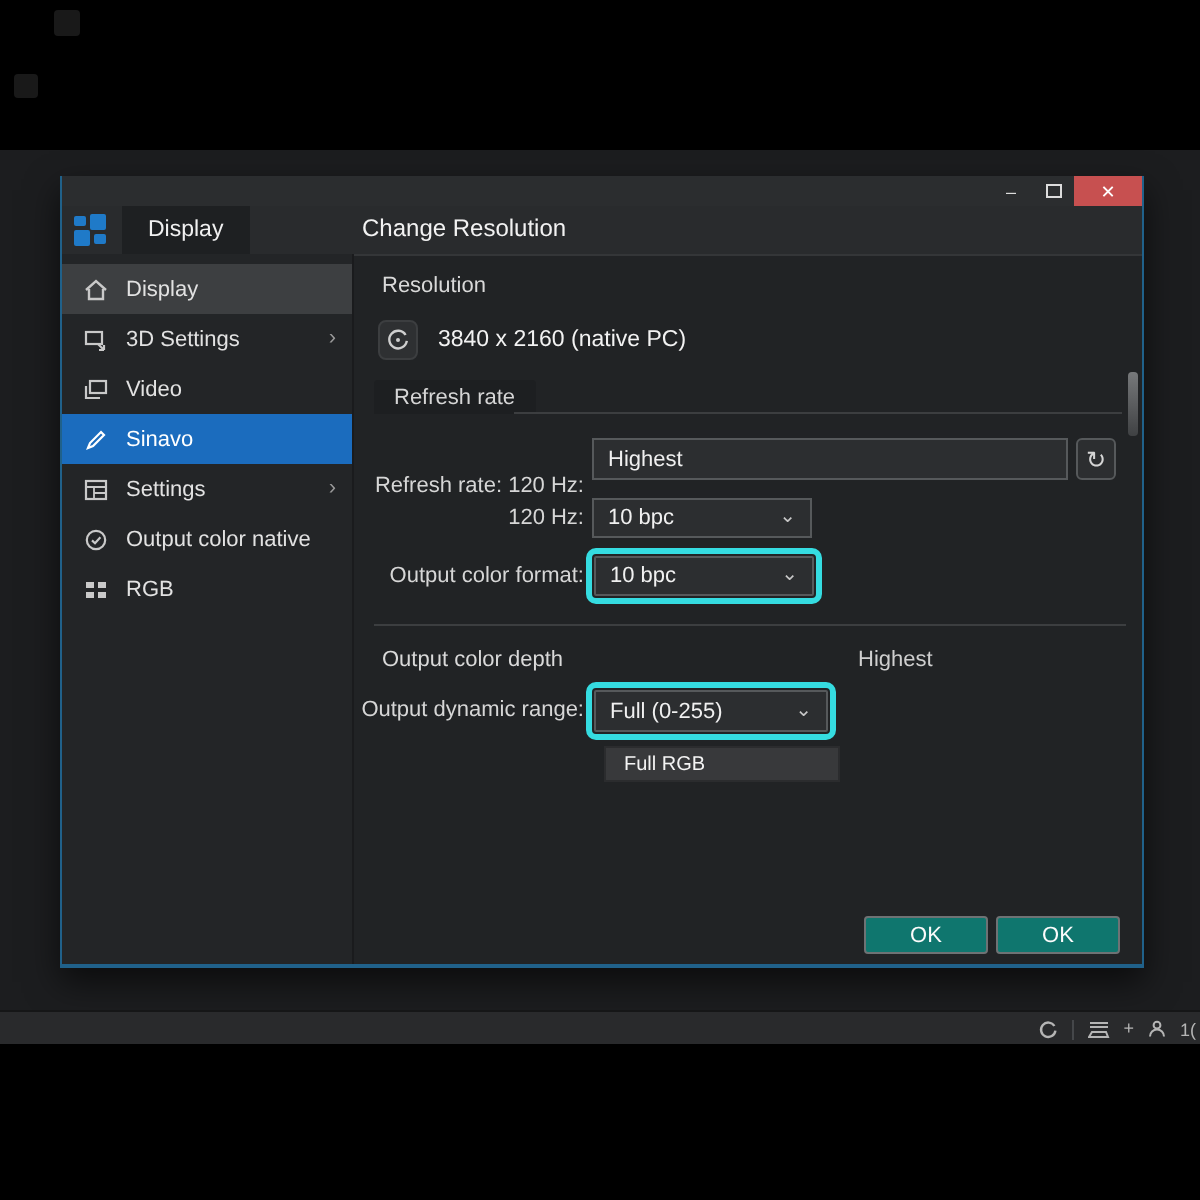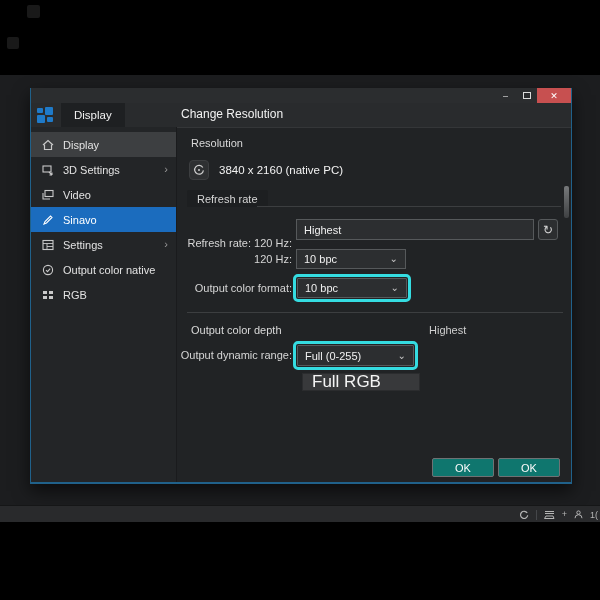--- a/index.html
+++ b/index.html
@@ -53,21 +53,21 @@
   .res-icon{width:20px;height:20px;background:#2e3032;border:1px solid #3c3e40;border-radius:4px;display:flex;align-items:center;justify-content:center;color:#cfcfcf;}
   .res-text{margin-left:10px;color:#f2f2f2;font-size:11.5px;}
   .section-chip{position:absolute;left:10px;top:62px;height:17px;padding:0 10px;background:#1d1f21;color:#d5d5d5;font-size:11px;display:flex;align-items:center;border-radius:2px 2px 0 0;}
   .chip-rule{position:absolute;left:80px;right:10px;top:78px;height:1px;background:#3c3e40;}
   .form-label{position:absolute;width:115px;text-align:right;color:#d6d6d6;font-size:11px;}
   .combo{position:absolute;background:#2c2e30;border:1px solid #56595b;color:#f0f0f0;font-size:11px;display:flex;align-items:center;padding:0 7px;}
   .combo .chevd{margin-left:auto;color:#c8c8c8;font-size:10px;line-height:6px;}
   .hl{outline:3px solid #35dce1;outline-offset:1px;border-radius:1px;}
   .refresh-btn{position:absolute;left:361px;top:91px;width:20px;height:21px;background:#2c2e30;border:1px solid #56595b;border-radius:3px;display:flex;align-items:center;justify-content:center;color:#d5d5d5;font-size:12px;}
   .divider{position:absolute;left:10px;right:8px;top:184px;height:1px;background:#3c3e40;}
-  .fullrgb{position:absolute;left:125px;top:245px;width:118px;height:18px;background:#38393b;border:1px solid #2b2c2e;color:#f4f4f4;font-size:17px;display:flex;align-items:center;padding-left:9px;}
+  .fullrgb{position:absolute;left:125px;top:245px;width:118px;height:18px;background:#38393b;border:1px solid #2b2c2e;color:#f4f4f4;font-size:10px;display:flex;align-items:center;padding-left:9px;}
   .okbtn{position:absolute;top:330px;width:62px;height:19px;background:#0f766e;border:1px solid #6e7274;border-radius:2px;color:#fbfbfb;font-size:11px;display:flex;align-items:center;justify-content:center;}
   .ok1{right:77px;} .ok2{right:11px;}
   .scroll-thumb{position:absolute;right:2px;top:58px;width:5px;height:32px;background:linear-gradient(#77797b,#3f4143);border-radius:2px;}
 </style>
 </head>
 <body>
 
 <div class="screen">
   <div class="desktop"></div>
   <div class="desk-icon a"></div>

